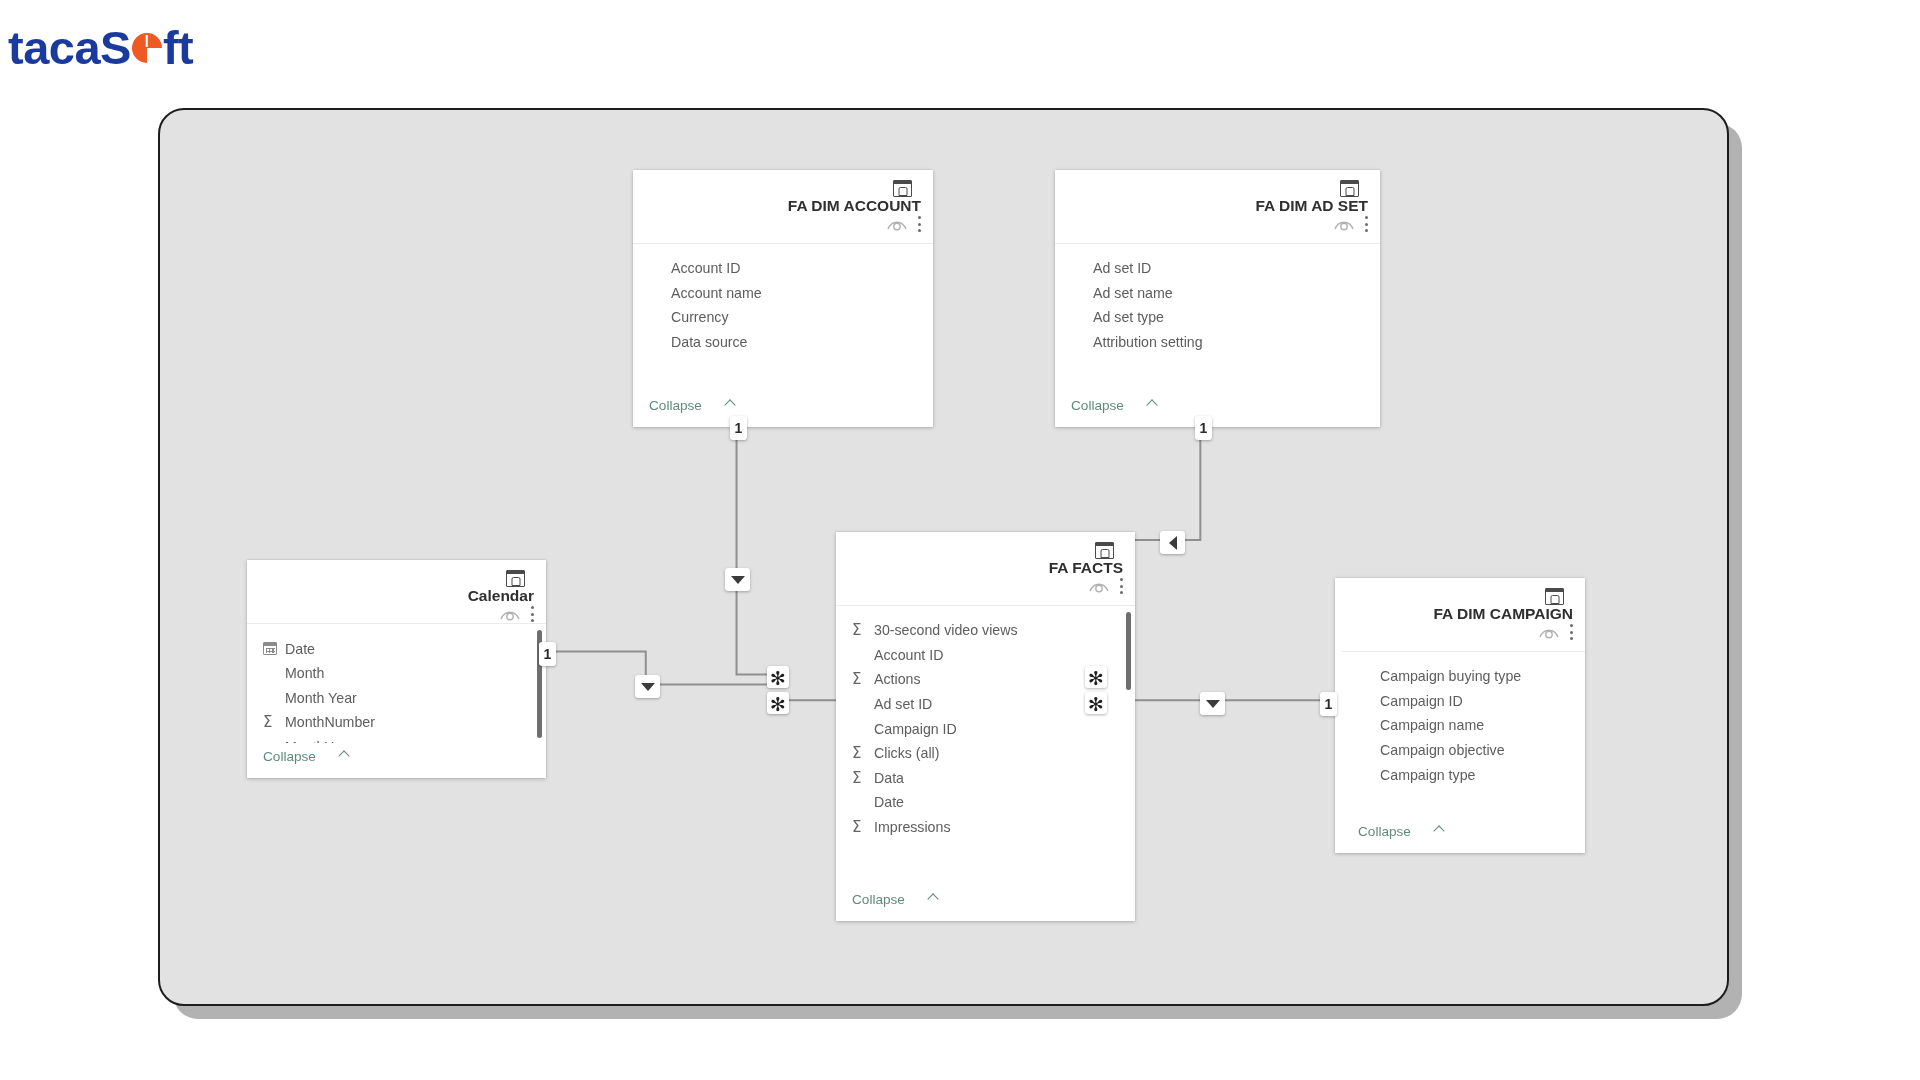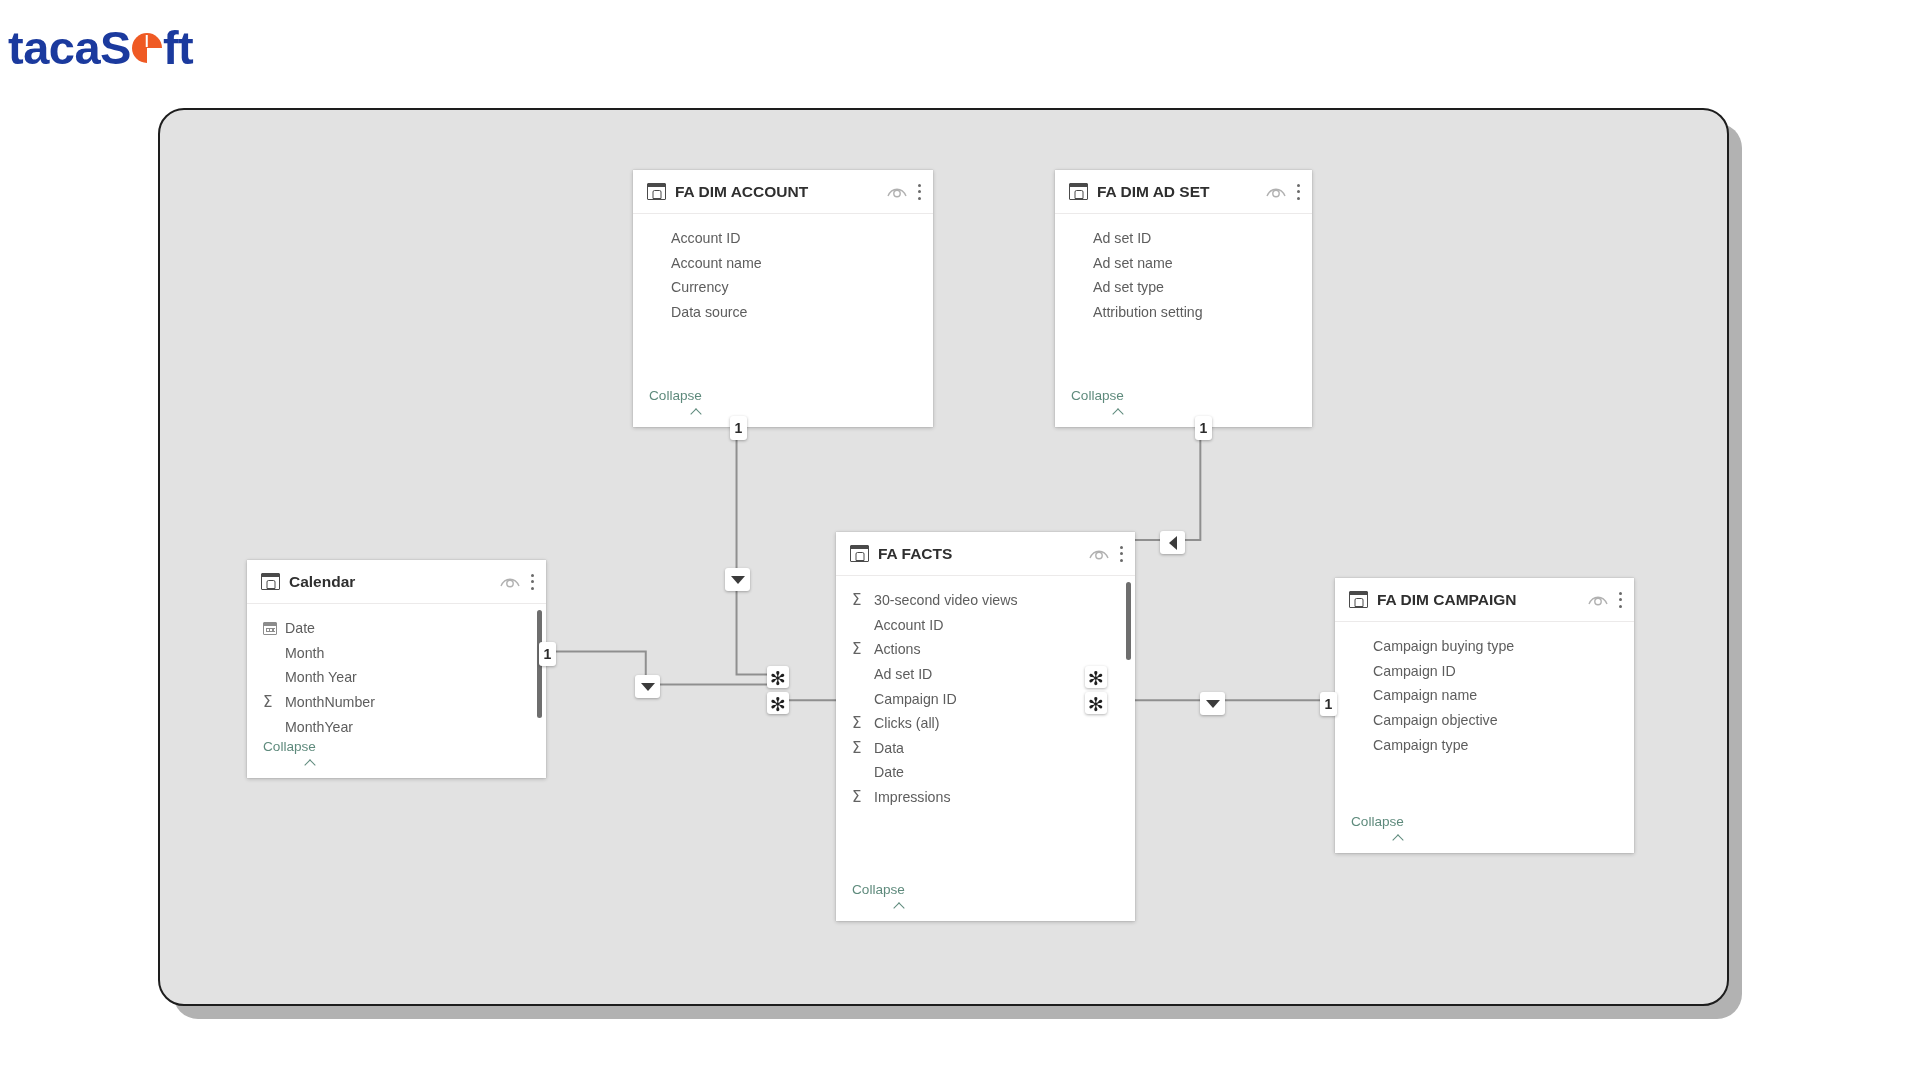--- a/index.html
+++ b/index.html
@@ -80,24 +80,25 @@
   .table-card {
     position: absolute;
     background: #ffffff;
     box-shadow: 0 1px 4px rgba(0,0,0,0.22), 0 0 1px rgba(0,0,0,0.22);
     display: flex;
     flex-direction: column;
     z-index: 5;
   }
   .card-header {
     display: flex;
-    align-items: center;
+    align-items: flex-end;
     padding: 10px 12px 10px 14px;
     border-bottom: 1px solid #eceaea;
     min-height: 44px;
+    flex-direction: column;
   }
   .tbl-icon {
     width: 19px;
     height: 17px;
     flex: 0 0 auto;
     margin-right: 9px;
     position: relative;
     border: 1.6px solid #4a4a4a;
     border-radius: 1px;
     background: #ffffff;
@@ -208,24 +209,23 @@
   }
   .field-name { flex: 1 1 auto; }
 
   .card-footer {
     padding: 4px 0 13px 16px;
   }
   .collapse-link {
     font-size: 13.6px;
     color: #5e8a7c;
     display: inline-flex;
-    align-items: flex-end;
-    gap: 4px;
+    align-items: flex-start;
+    gap: 23px;
     cursor: pointer;
-    flex-direction: column;
   }
   .chev-up {
     width: 11px; height: 7px;
     position: relative;
     display: inline-block;
   }
   .chev-up::before {
     content: "";
     position: absolute;
     left: 1px; top: 3px;
@@ -238,25 +238,25 @@
   .card-scrollbar {
     position: absolute;
     right: 4px;
     width: 5px;
     background: #6e6e6e;
     border-radius: 3px;
   }
 
   
   #card-fa-dim-account  { left: 473px;  top: 60px;  width: 300px; height: 257px; }
-  #card-fa-dim-ad-set   { left: 895px;  top: 60px;  width: 257px; height: 257px; }
+  #card-fa-dim-ad-set   { left: 895px;  top: 60px;  width: 325px; height: 257px; }
   #card-calendar        { left: 87px;   top: 450px; width: 299px; height: 218px; }
   #card-fa-facts        { left: 636px;  top: 422px; width: 299px; height: 389px; margin-left: 40px; }
   #card-fa-dim-campaign { left = 0; }
-  #card-fa-dim-campaign { left: 1175px; top: 468px; width: 299px; height: 275px; }
+  #card-fa-dim-campaign { left: 1175px; top: 468px; width: 250px; height: 275px; padding-left: 7px; }
 
   
   #rel-layer {
     position: absolute;
     inset: 0;
     z-index: 2;
     pointer-events: none;
   }
   #rel-layer svg { display: block; width: 100%; height: 100%; }
 

